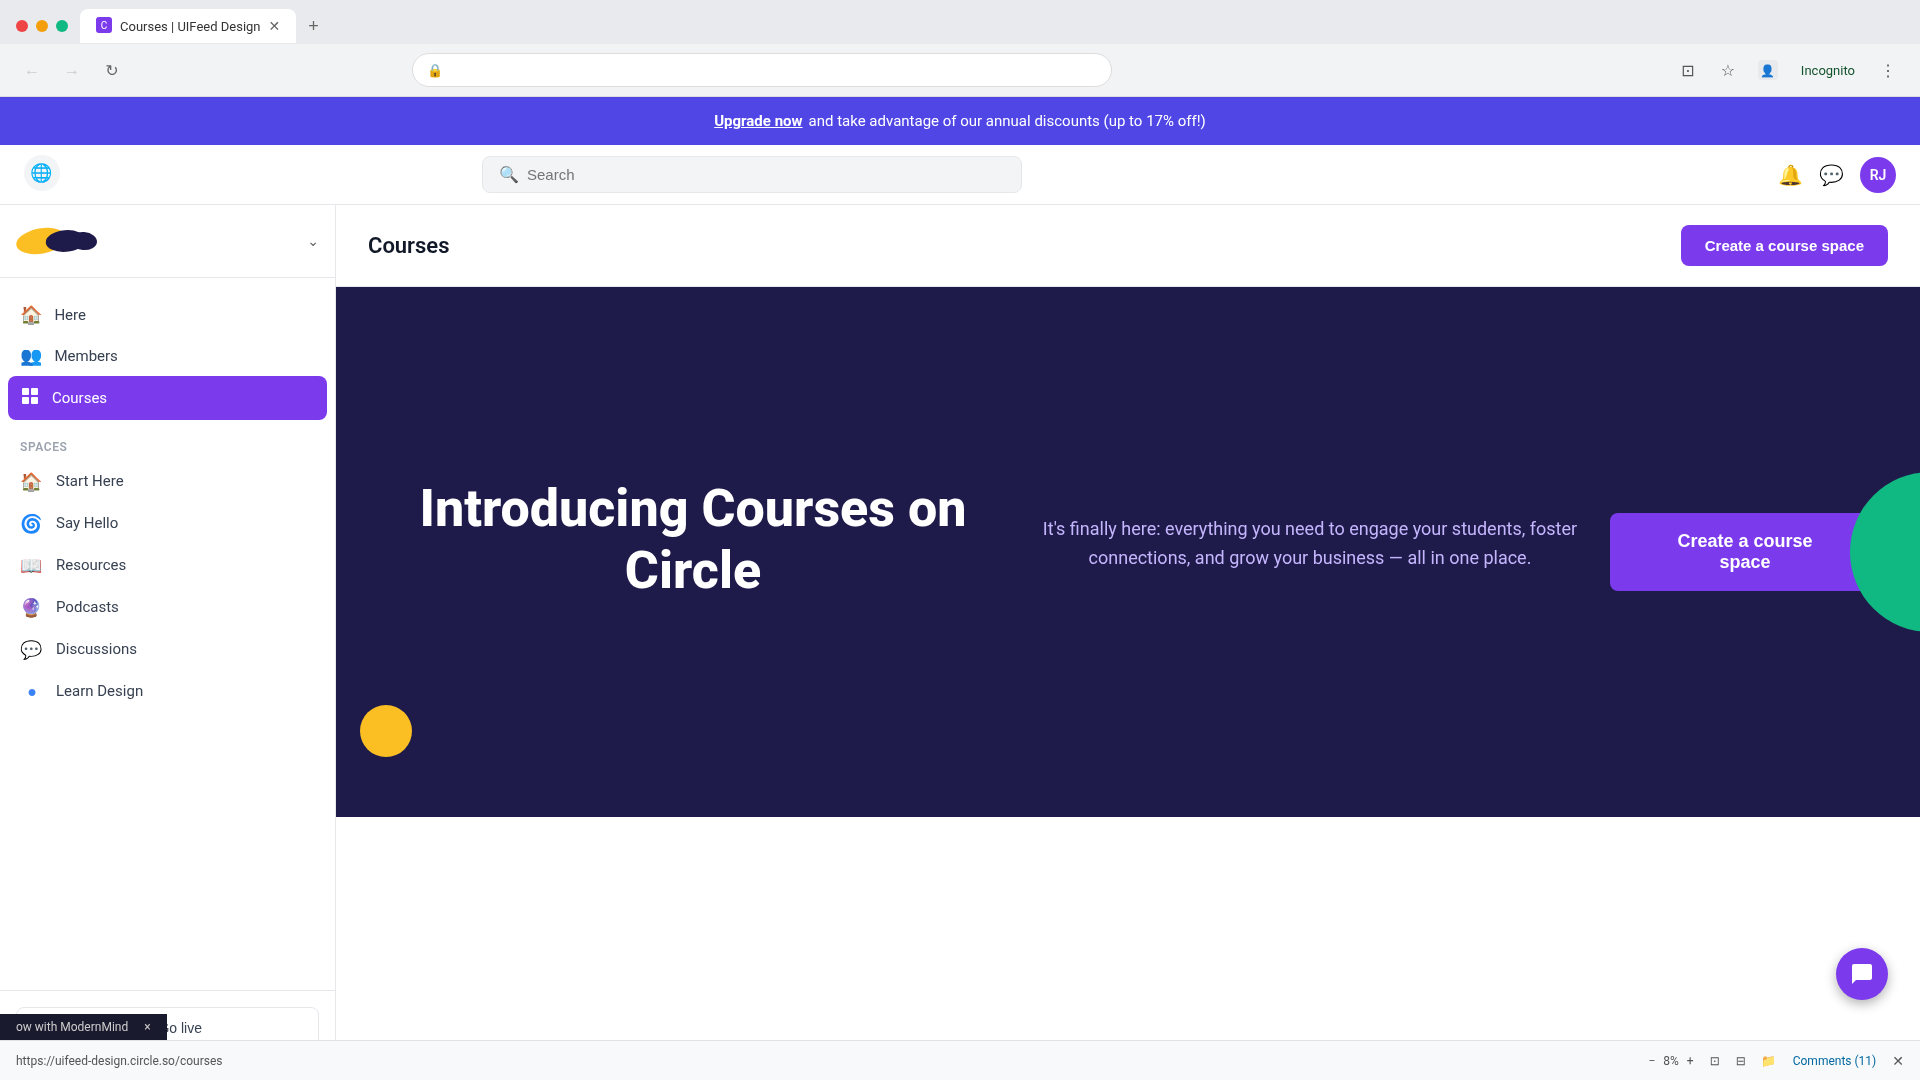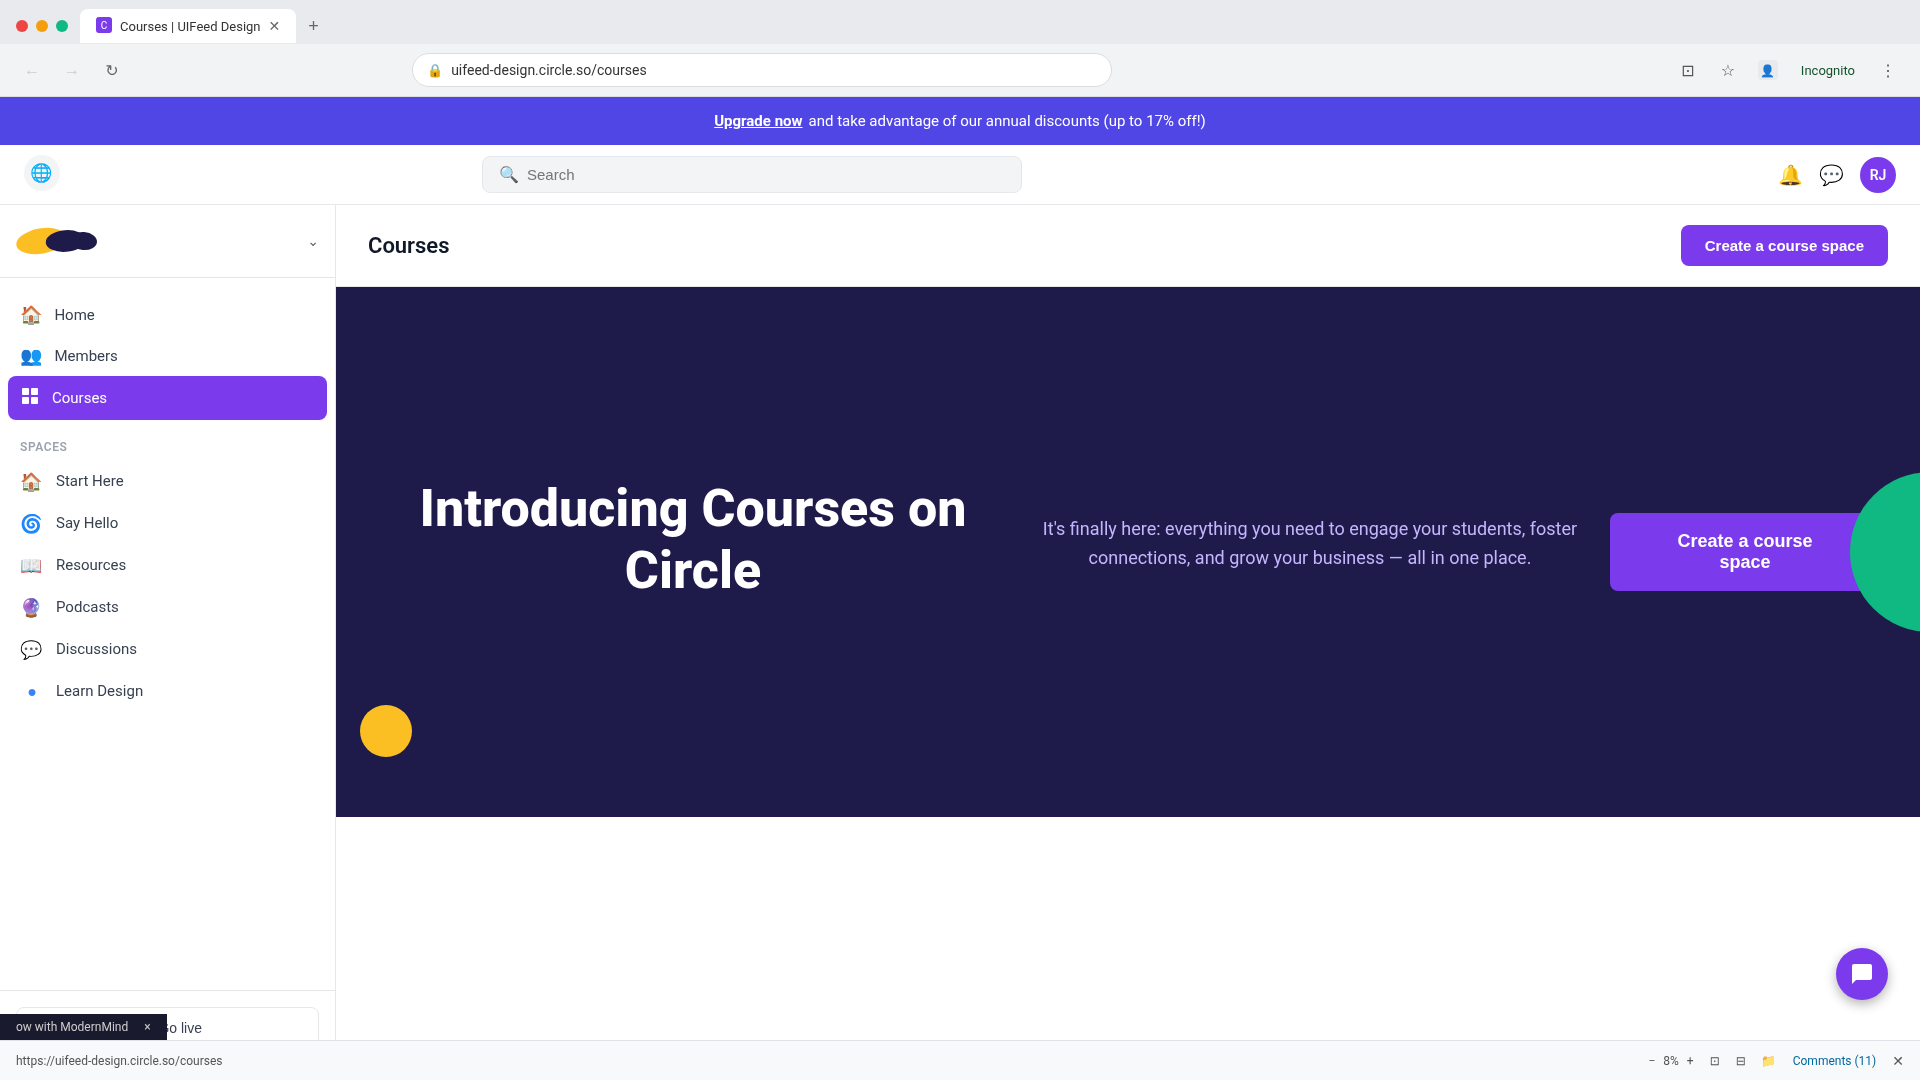--- a/index.html
+++ b/index.html
@@ -204,21 +204,20 @@
       </div>
       <button class="browser-tab-new">+</button>
     </div>
   </div>
   <div class="browser-toolbar">
     <button class="browser-nav-btn disabled">←</button>
     <button class="browser-nav-btn disabled">→</button>
     <button class="browser-nav-btn">↻</button>
     <div class="browser-address-bar">
       <span class="browser-lock-icon">🔒</span>
-      <span class="browser-url">uifeed-design.circle.so/courses</span>
     </div>
     <div class="browser-toolbar-right">
       <button class="browser-icon-btn">⊡</button>
       <button class="browser-icon-btn">☆</button>
       <button class="browser-icon-btn">
         <svg width="20" height="20" viewBox="0 0 20 20" fill="none">
             <rect width="20" height="20" rx="4" fill="#e8eaed"></rect>
             <text x="10" y="15" text-anchor="middle" font-size="12" fill="#555">👤</text>
           </svg>
       </button>
@@ -262,21 +261,21 @@
           <ellipse cx="55" cy="22" rx="22" ry="12" fill="#1e1b4b" transform="rotate(-5 55 22)"></ellipse>
           <ellipse cx="75" cy="22" rx="15" ry="10" fill="#1e1b4b" transform="rotate(5 75 22)"></ellipse>
         </svg>
       </div>
       <span class="sidebar-chevron">⌄</span>
     </div>
 
     <div class="sidebar-nav">
       <div class="sidebar-nav-item">
         <span class="nav-icon">🏠</span>
-        <span>Home</span>
+        <span>Here</span>
       </div>
       <div class="sidebar-nav-item">
         <span class="nav-icon">👥</span>
         <span>Members</span>
       </div>
       <div class="sidebar-nav-item active">
         <span class="nav-icon">
           <svg width="20" height="20" viewBox="0 0 20 20" fill="none">
             <rect x="2" y="2" width="7" height="7" rx="1" fill="white"></rect>
             <rect x="11" y="2" width="7" height="7" rx="1" fill="white"></rect>

